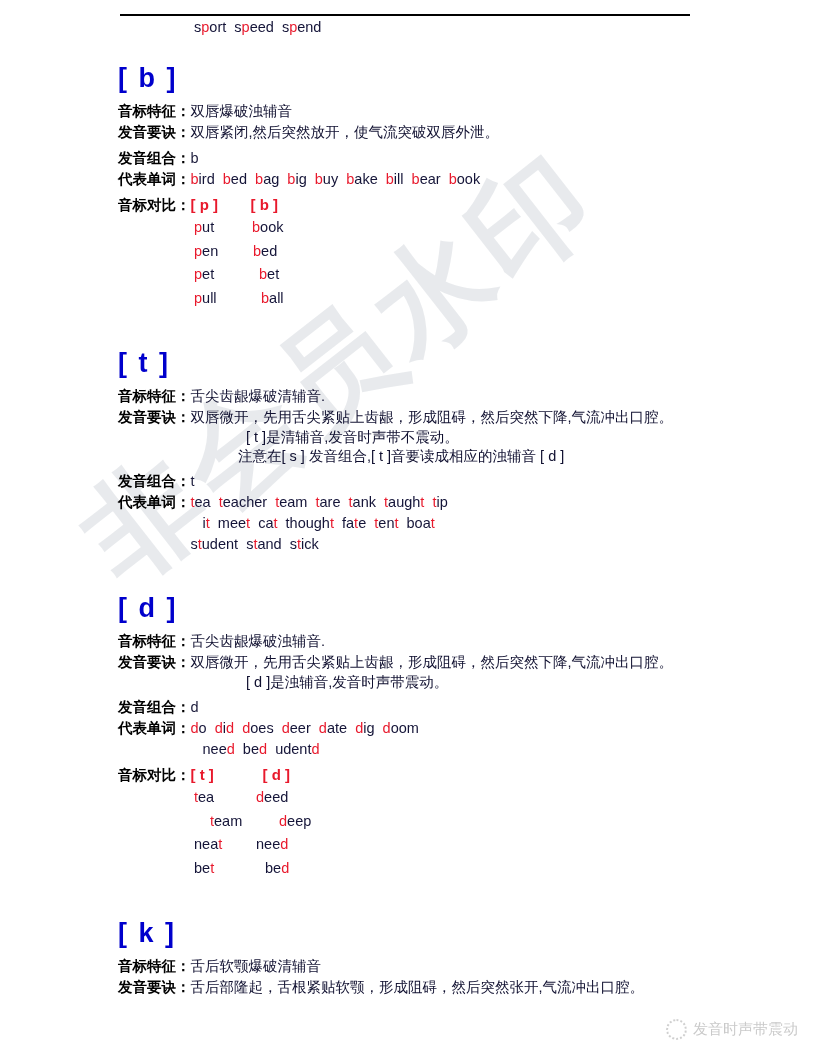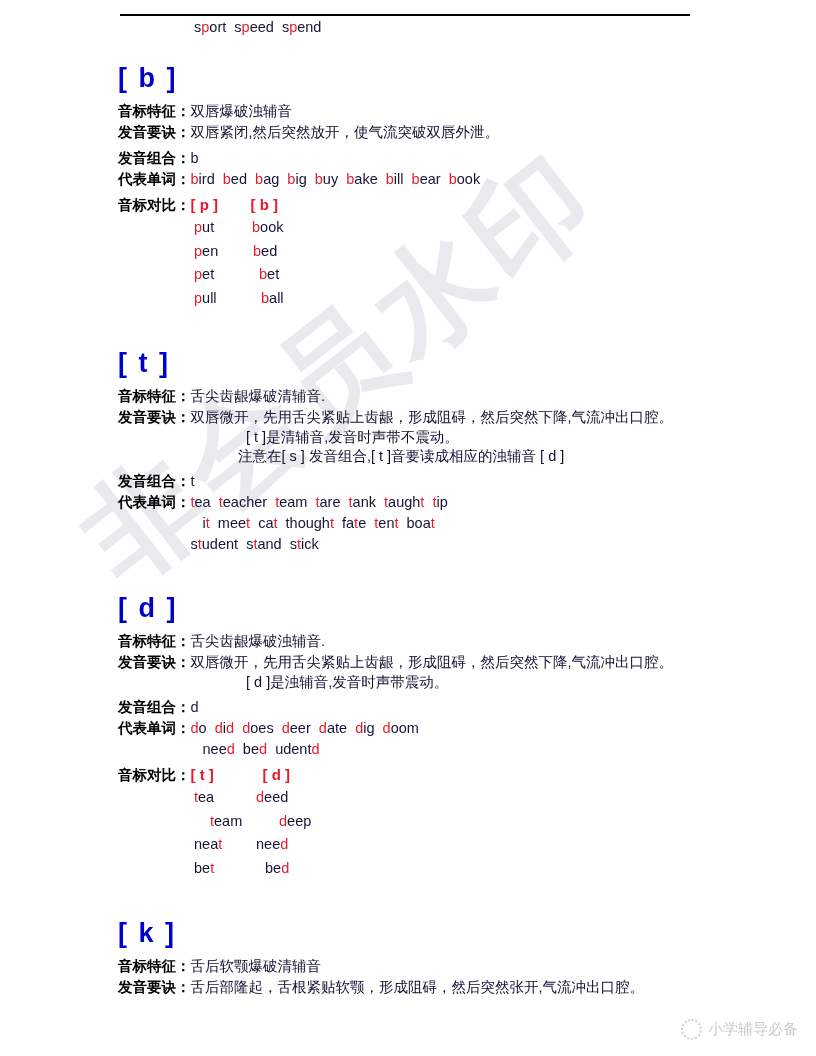--- a/index.html
+++ b/index.html
@@ -271,16 +271,16 @@
           <div class="row">
             <span class="lbl">发音要诀：</span>
             <span class="val cn">舌后部隆起，舌根紧贴软颚，形成阻碍，然后突然张开,气流冲出口腔。</span>
           </div>
         </div>
       </div>
   </div>
 
   <div class="wm-footer">
     <span class="wm-mark"></span>
-    <span>小学辅导必备</span>
+    <span>发音时声带震动</span>
   </div>
 
 </div>
 
 </body></html>

